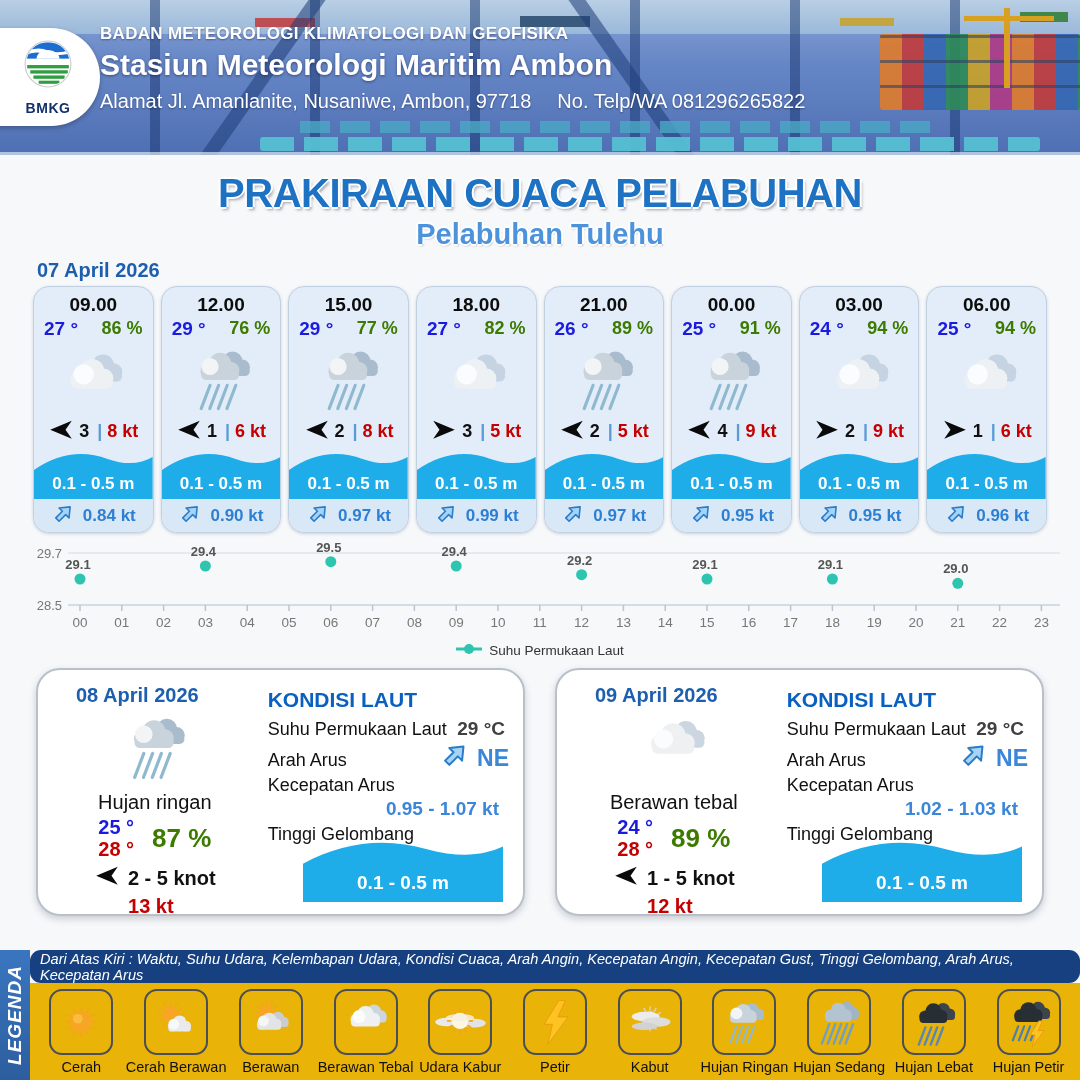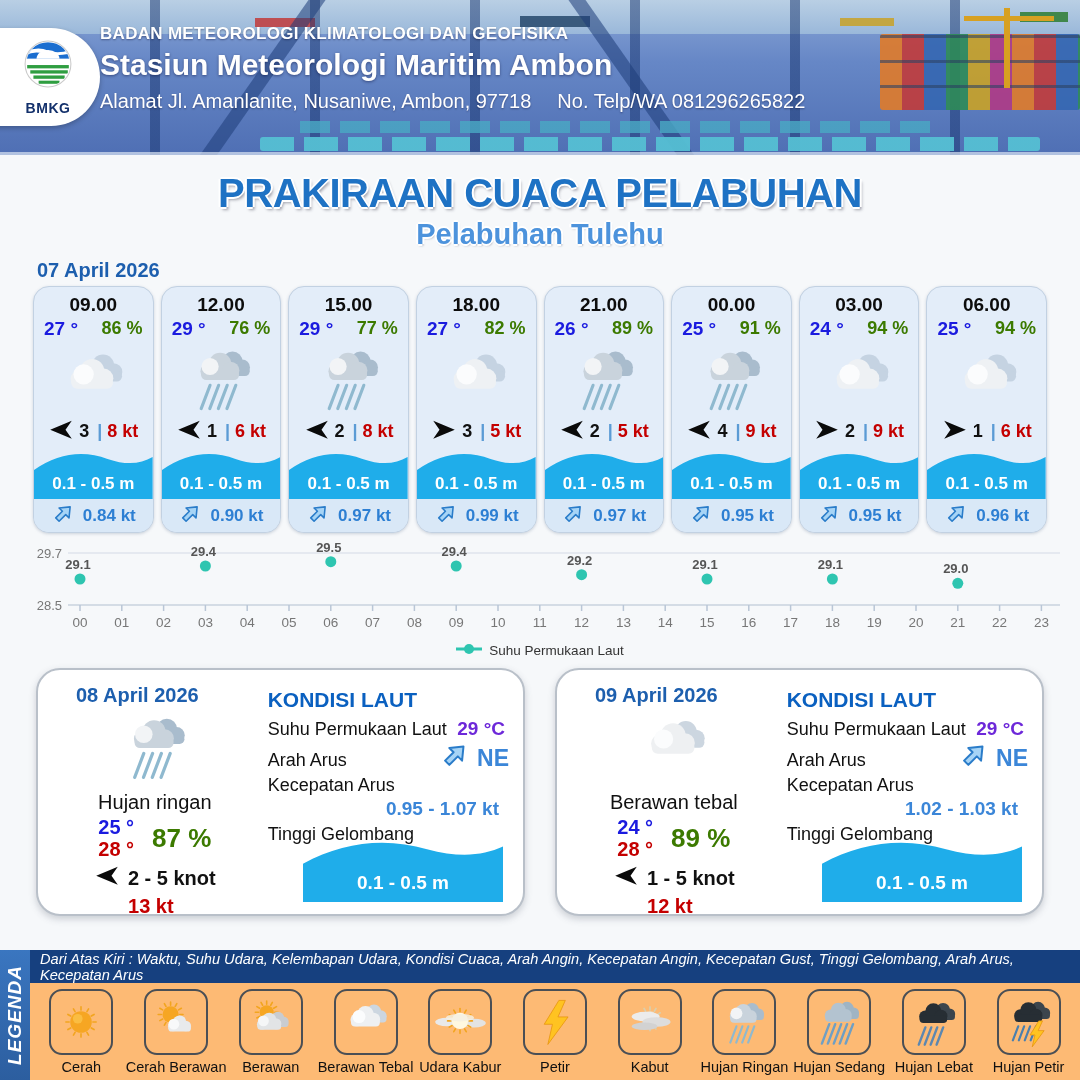--- a/index.html
+++ b/index.html
@@ -88,34 +88,34 @@
   .d-temps{display:flex;align-items:center;gap:18px;margin-top:2px;}
   .d-minmax{display:flex;flex-direction:column;line-height:22px;}
   .d-min{font-size:20px;font-weight:bold;color:#1b1bdf;}
   .d-max{font-size:20px;font-weight:bold;color:#c40000;}
   .d-hum{font-size:26px;font-weight:bold;color:#3c7a00;}
   .d-wind{display:flex;align-items:center;gap:8px;margin-top:4px;font-size:20px;font-weight:bold;color:#111;justify-content:center;}
   .d-gust{font-size:20px;font-weight:bold;color:#c40000;margin-top:3px;margin-left:-8px;}
   .d-right{width:55%;padding-left:10px;position:relative;}
   .k-head{font-size:21px;font-weight:bold;color:#0a60c0;margin:8px 0 6px;}
   .k-row{display:flex;justify-content:space-between;align-items:center;font-size:18px;color:#111;margin-top:3px;}
-  .k-val{font-size:19px;font-weight:bold;color:#6d28d9;padding-right:4px;}
+  .k-val{font-size:19px;font-weight:bold;color:#404040;padding-right:4px;}
   .k-dir{display:flex;align-items:center;gap:6px;font-size:23px;font-weight:bold;color:#3b86d8;margin-top:-4px;}
   .k-speed{ text-align:right;font-size:19px;font-weight:bold;color:#3b86d8;margin:2px 10px 0 0;}
   .k-waveWrap{position:absolute;right:6px;bottom:2px;width:200px;height:66px;}
   .k-waveWrap svg{position:absolute;inset:0;width:100%;height:100%;}
   .k-waveWrap .wv-txt{position:absolute;left:0;right:0;bottom:8px;text-align:center;color:#fff;font-size:19px;font-weight:bold;}
 
   
   .legend{position:absolute;left:0;right:0;bottom:0;height:130px;display:flex;}
   .lg-band{width:30px;background:linear-gradient(180deg,#3a76c0,#2c5e9f);display:flex;align-items:center;justify-content:center;}
   .lg-band span{writing-mode:vertical-rl;transform:rotate(180deg);color:#fff;font-size:19px;font-weight:bold;font-style:italic;letter-spacing:1px;}
   .lg-right{flex:1;display:flex;flex-direction:column;}
-  .lg-strip{height:33px;background:#16407f;color:#fff;font-style:italic;font-size:14.6px;display:flex;align-items:center;padding-left:10px;}
-  .lg-icons{flex:1;background:#fdba74;display:flex;justify-content:space-around;padding:6px 4px 0;}
+  .lg-strip{height:33px;background:#16407f;color:#fff;font-style:italic;font-size:14.6px;display:flex;align-items:center;padding-left:10px;border-radius:11px;}
+  .lg-icons{flex:1;background:#eab308;display:flex;justify-content:space-around;padding:6px 4px 0;}
   .lg-item{display:flex;flex-direction:column;align-items:center;width:94px;}
   .lg-box{width:64px;height:66px;border:2px solid #4a4f55;border-radius:13px;display:flex;align-items:center;justify-content:center;}
   .lg-box svg{width:54px;height:54px;}
   .lg-lbl{font-size:14.5px;color:#111;margin-top:4px;white-space:nowrap;}
 </style>
 </head>
 <body>
 
 <div class="page">
 

